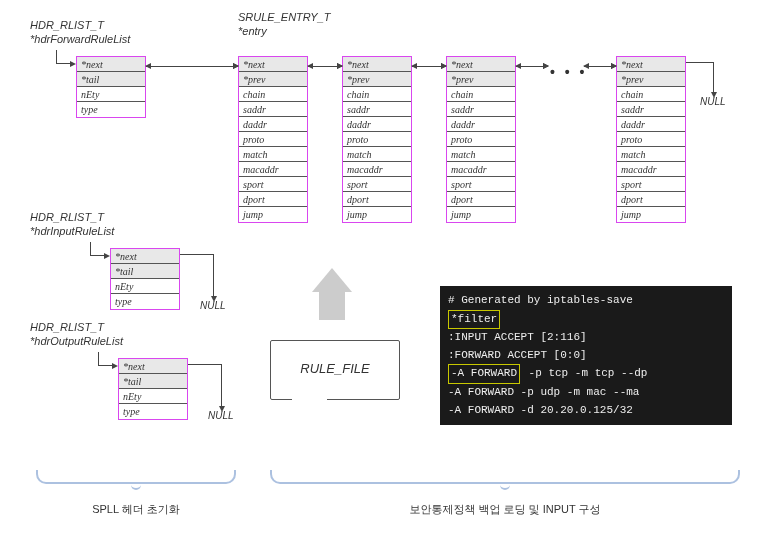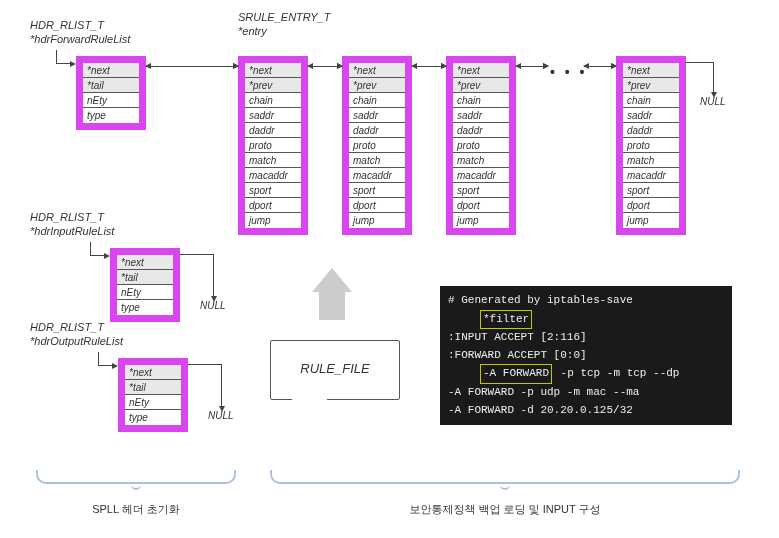--- a/index.html
+++ b/index.html
@@ -17,23 +17,24 @@
   .container { position: relative; width: 100%; height: 100%; }
   .struct-label {
     font-style: italic;
     font-size: 11px;
     line-height: 1.3;
     position: absolute;
   }
   .struct-label .name { font-weight: normal; }
   .head-box, .entry-box {
     position: absolute;
-    border: 7px solid #d946ef;
+    border: 1px solid #d946ef;
     background: #fff;
     width: 70px;
+    font-family: Liberation Serif, serif;
   }
   .head-box .row, .entry-box .row {
     border-bottom: 1px solid #555;
     padding: 1px 4px;
     font-style: italic;
     font-size: 10px;
     height: 15px;
     line-height: 13px;
   }
   .head-box .row:last-child, .entry-box .row:last-child { border-bottom: none; }
@@ -148,21 +149,20 @@
     font-size: 11px;
     padding: 6px 8px;
     line-height: 1.6;
     width: 292px;
   }
   .terminal .hlbox {
     display: inline-block;
     border: 1px solid #c8c800;
     padding: 0 2px;
     margin-right: 2px;
-    margin-left: 32px;
   }
   .brace {
     position: absolute;
     height: 14px;
     border-top: 2px solid #acc1e0;
     border-left: 2px solid #acc1e0;
     border-right: 2px solid #acc1e0;
     border-top: none;
     border-bottom: 2px solid #acc1e0;
     border-radius: 0 0 10px 10px;

